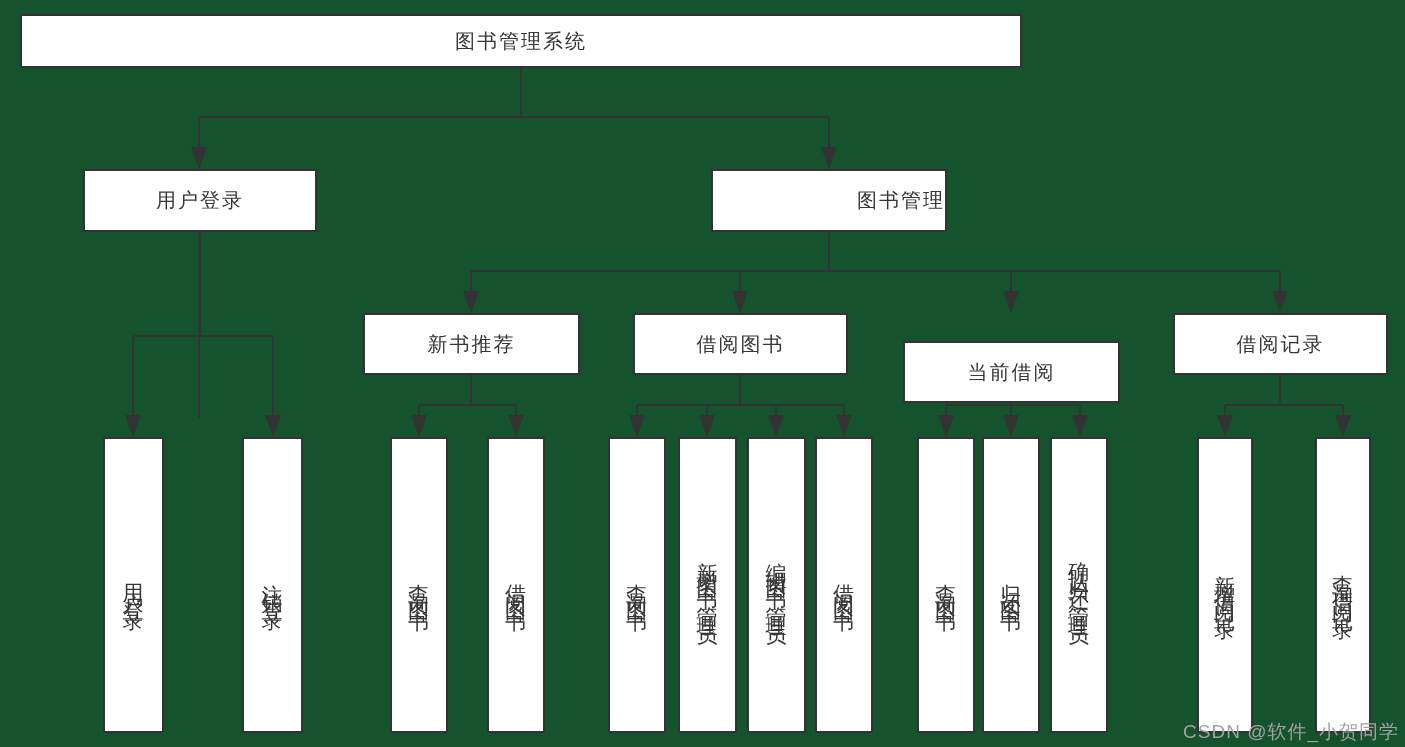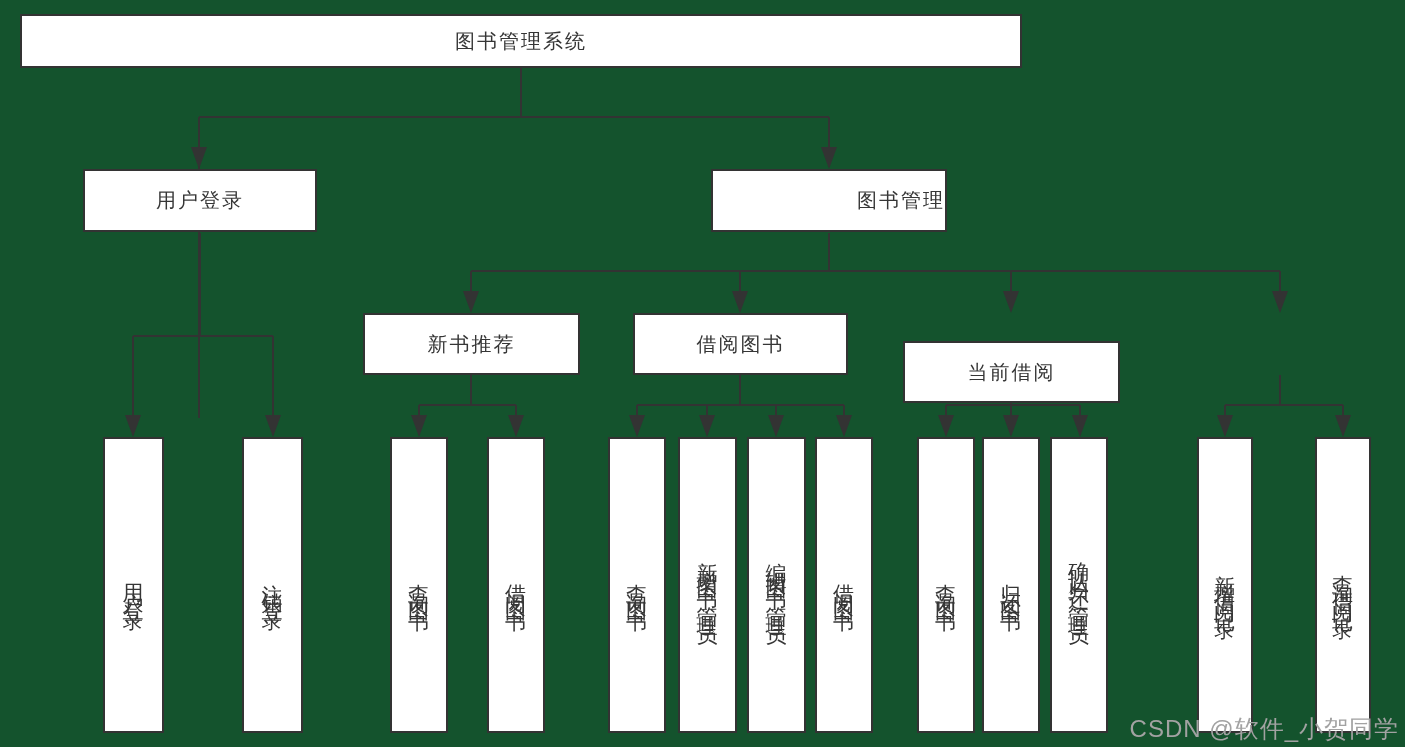--- a/index.html
+++ b/index.html
@@ -39,21 +39,21 @@
     text-orientation: mixed;
     font-size: 21px;
     letter-spacing: 9px;
     line-height: 1;
     white-space: nowrap;
   }
   .watermark {
     position: absolute;
     right: 6px;
     bottom: 2px;
-    font-size: 24px;
+    font-size: 19px;
     letter-spacing: 1px;
     color: #a2a2a2;
     white-space: nowrap;
   }
 </style>
 </head>
 <body>
 
 <div class="stage">
 
@@ -103,20 +103,23 @@
 
   <div class="box h" style="left:363px; top:313px; width:217px; height:62px;">
     <span>新书推荐</span>
   </div>
   <div class="box h" style="left:633px; top:313px; width:215px; height:62px;">
     <span>借阅图书</span>
   </div>
   <div class="box h" style="left:903px; top:313px; width:217px; height:62px;margin-top:28px;">
     <span>当前借阅</span>
   </div>
+  <div class="box h" style="left:1173px; top:313px; width:215px; height:62px;">
+    <span>借阅记录</span>
+  </div>
 
   <div class="box v" style="left:103px; top:437px; width:61px; height:296px;">
     <span class="vtext">用户登录</span>
   </div>
   <div class="box v" style="left:242px; top:437px; width:61px; height:296px;">
     <span class="vtext">注销登录</span>
   </div>
 
   <div class="box v" style="left:390px; top:437px; width:58px; height:296px;">
     <span class="vtext">查询图书</span>

